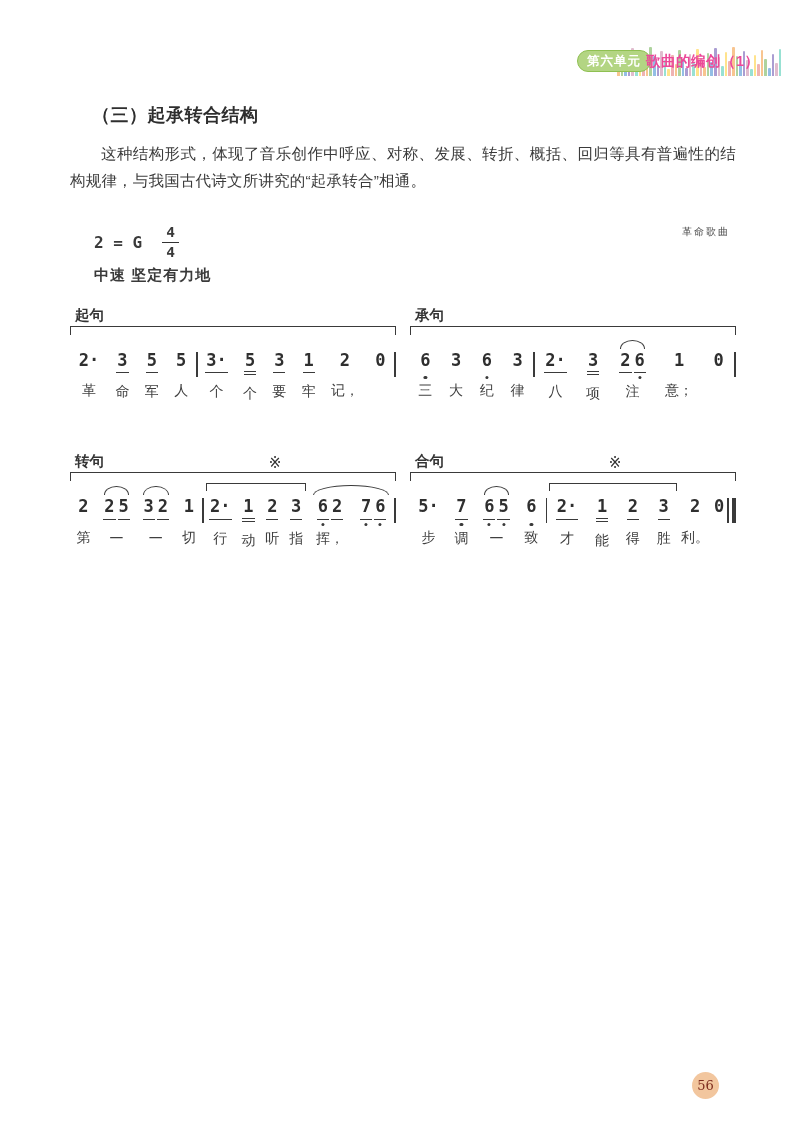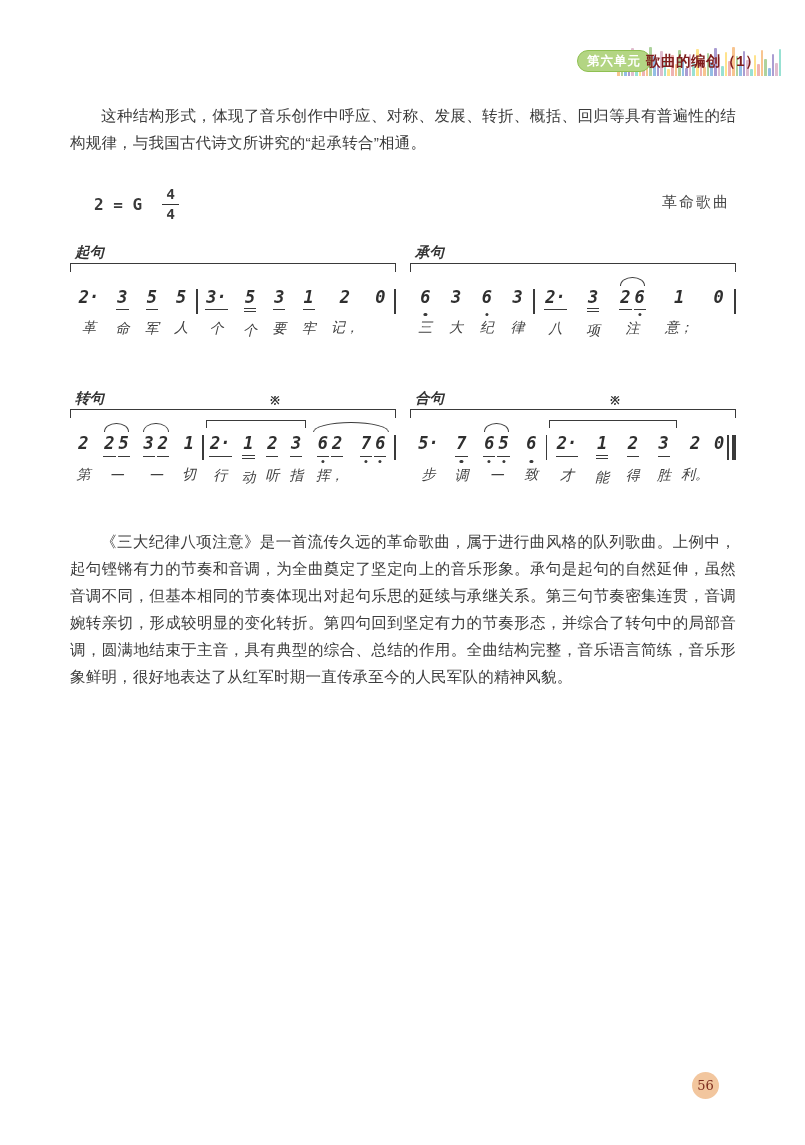--- a/index.html
+++ b/index.html
@@ -1,41 +1,41 @@
 <!DOCTYPE html>
 <html><head>
 <meta charset="utf-8">
 <style>
   html,body{margin:0;padding:0;}
   body{
     width:805px;height:1145px;background:#ffffff;position:relative;overflow:hidden;
     font-family:"Liberation Sans","DejaVu Sans",sans-serif;color:#3a3a3a;
   }
   
-  .page-header{position:absolute;top:46px;left:0;right:8px;height:32px;font-family:Liberation Mono, monospace;}
+  .page-header{position:absolute;top:46px;left:0;right:8px;height:32px;}
   .wave{position:absolute;right:5px;top:0;width:175px;height:30px;display:flex;align-items:flex-end;gap:1px;z-index:0;}
   .wave .bar{width:2.6px;border-radius:1px 1px 0 0;opacity:.75;}
   .unit-badge{position:absolute;left:577px;top:4px;z-index:1;background:#b3d583;border:1.5px solid #8fc052;
     color:#fff;font-size:12.5px;font-weight:bold;letter-spacing:1px;padding:1.5px 9px;border-radius:11px;}
-  .header-title{position:absolute;left:646px;top:6px;z-index:1;font-size:14.5px;font-weight:bold;color:#7f1d1d;letter-spacing:.5px;}
+  .header-title{position:absolute;left:646px;top:6px;z-index:1;font-size:14.5px;font-weight:bold;color:#ec4899;letter-spacing:.5px;}
   
   .content{position:absolute;top:103px;left:70px;width:666px;}
   .section-heading{font-size:18px;font-weight:bold;color:#2e2e2e;margin:0 0 14px 22px;letter-spacing:.5px;}
   .para{font-size:15.5px;line-height:1.74;text-align:justify;text-indent:2em;margin:0;color:#3b3b3b;letter-spacing:.2px;}
   
   .example-caption{margin:40px 0 0 24px;font-size:15px;color:#4a4a4a;letter-spacing:1px;}
   .key-row{display:flex;justify-content:space-between;align-items:flex-start;margin:30px 6px 4px 24px;}
   .key-sig{display:flex;align-items:center;font-weight:bold;font-size:16px;font-family:"DejaVu Sans Mono",monospace;}
   .meter{display:inline-flex;flex-direction:column;align-items:center;line-height:1;margin-left:20px;font-size:14.5px;}
   .meter .m-num{padding:0 4px 2.5px;border-bottom:1.6px solid #333;}
   .meter .m-den{padding-top:2.5px;}
-  .genre{font-size:15px;color:#454545;letter-spacing:2px;margin-top:6px;}
+  .genre{font-size:10px;color:#454545;letter-spacing:2px;}
   .tempo{font-size:15px;font-weight:bold;margin:6px 0 0 24px;letter-spacing:1px;}
   
-  .score{margin-top:20px;font-style:italic;}
+  .score{margin-top:20px;}
   .system{display:flex;gap:14px;margin-bottom:48px;}
   .system:last-child{margin-bottom:0;}
   .phrase{flex:1;min-width:0;}
   .phrase-head{position:relative;height:21px;}
   .phrase-label{position:absolute;left:5px;bottom:1px;font-size:14.5px;font-weight:bold;color:#333;}
   .phrase-marker{position:absolute;left:61%;bottom:0;font-size:15px;color:#333;}
   .phrase-bracket{height:8px;border:1.6px solid #3a3a3a;border-bottom:none;}
   .notes-row{display:flex;align-items:flex-start;padding-top:16px;}
   .measure{display:flex;justify-content:space-around;align-items:flex-start;min-width:0;}
   .grp{position:relative;display:flex;flex-direction:column;align-items:center;padding:0 2px;}
@@ -115,35 +115,37 @@
       <div class="bar" style="height: 8px; background: rgb(111, 168, 220);"></div>
       <div class="bar" style="height: 22px; background: rgb(142, 124, 195);"></div>
       <div class="bar" style="height: 13px; background: rgb(213, 166, 189);"></div>
       <div class="bar" style="height: 27px; background: rgb(118, 215, 196);"></div>
     </div>
   <span class="unit-badge">第六单元</span>
   <span class="header-title">歌曲的编创（1）</span>
 </div>
 
 <div class="content">
+  <h2 class="section-heading">（三）起承转合结构</h2>
 
   <p class="para">这种结构形式，体现了音乐创作中呼应、对称、发展、转折、概括、回归等具有普遍性的结构规律，与我国古代诗文所讲究的“起承转合”相通。</p>
 
 
   <div class="key-row">
     <div class="key-sig">
       <span>2 = G</span>
       <span class="meter">
         <span class="m-num">4</span>
         <span class="m-den">4</span>
       </span>
     </div>
     <div class="genre">革命歌曲</div>
   </div>
 
+  <div class="tempo">中速  坚定有力地</div>
 
   <div class="score">
       <div class="system">
         <div class="phrase">
           <div class="phrase-head">
             <span class="phrase-label">起句</span>
           </div>
           <div class="phrase-bracket"></div>
           <div class="notes-row">
             <div class="measure" style="flex-grow: 4;">
@@ -449,18 +451,17 @@
             </div>
             <div class="endbar">
               <div class="thin"></div>
               <div class="thick"></div>
             </div>
           </div>
         </div>
       </div>
     </div>
 
-  <p class="para analysis">《三大纪律八项注意》是一首流传久远的革命歌曲，属于进行曲风格的队列歌曲。上例中，起句铿锵有力的节奏和音调，为全曲奠定了坚定向上的音乐形象。承句是起句的自然延伸，虽然音调不同，但基本相同的节奏体现出对起句乐思的延续与承继关系。第三句节奏密集连贯，音调婉转亲切，形成较明显的变化转折。第四句回到坚定有力的节奏形态，并综合了转句中的局部音调，圆满地结束于主音，具有典型的综合、总结的作用。全曲结构完整，音乐语言简练，音乐形象鲜明，很好地表达了从红军时期一直传承至今的人民军队的精神风貌。</p>
 </div>
 
 <div class="page-badge">
   <span>56</span>
 </div>
 
 </body></html>

